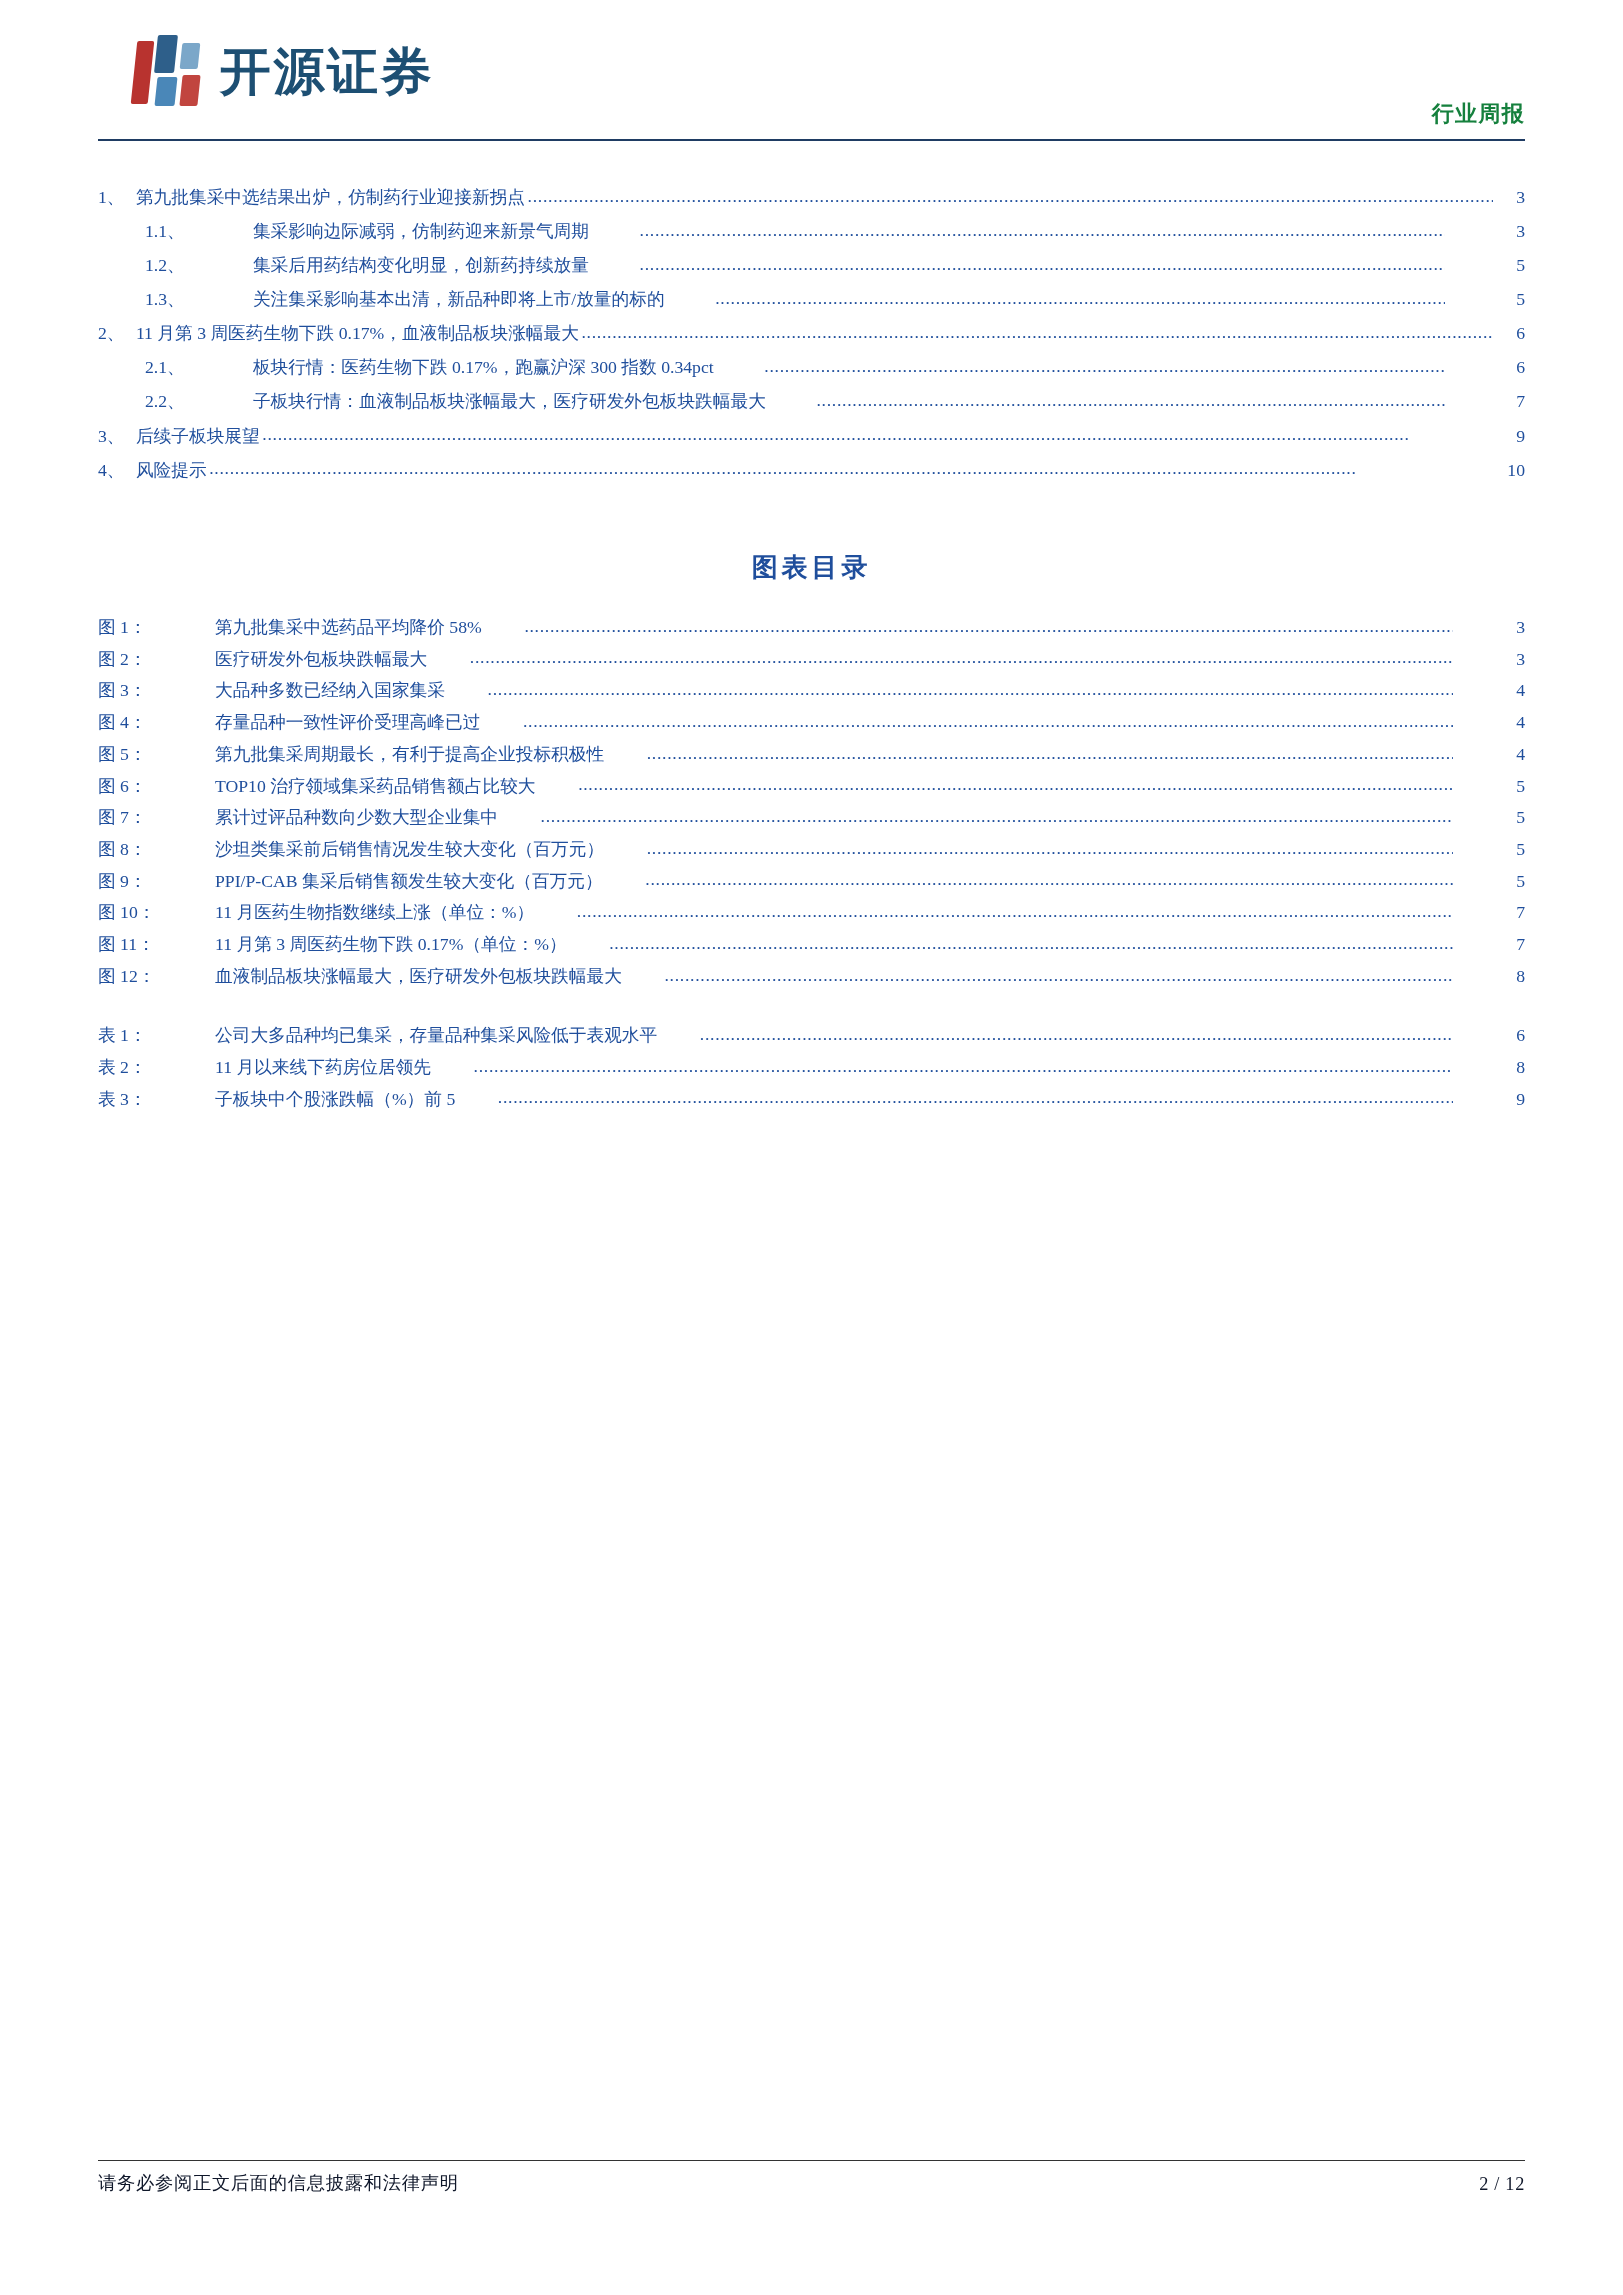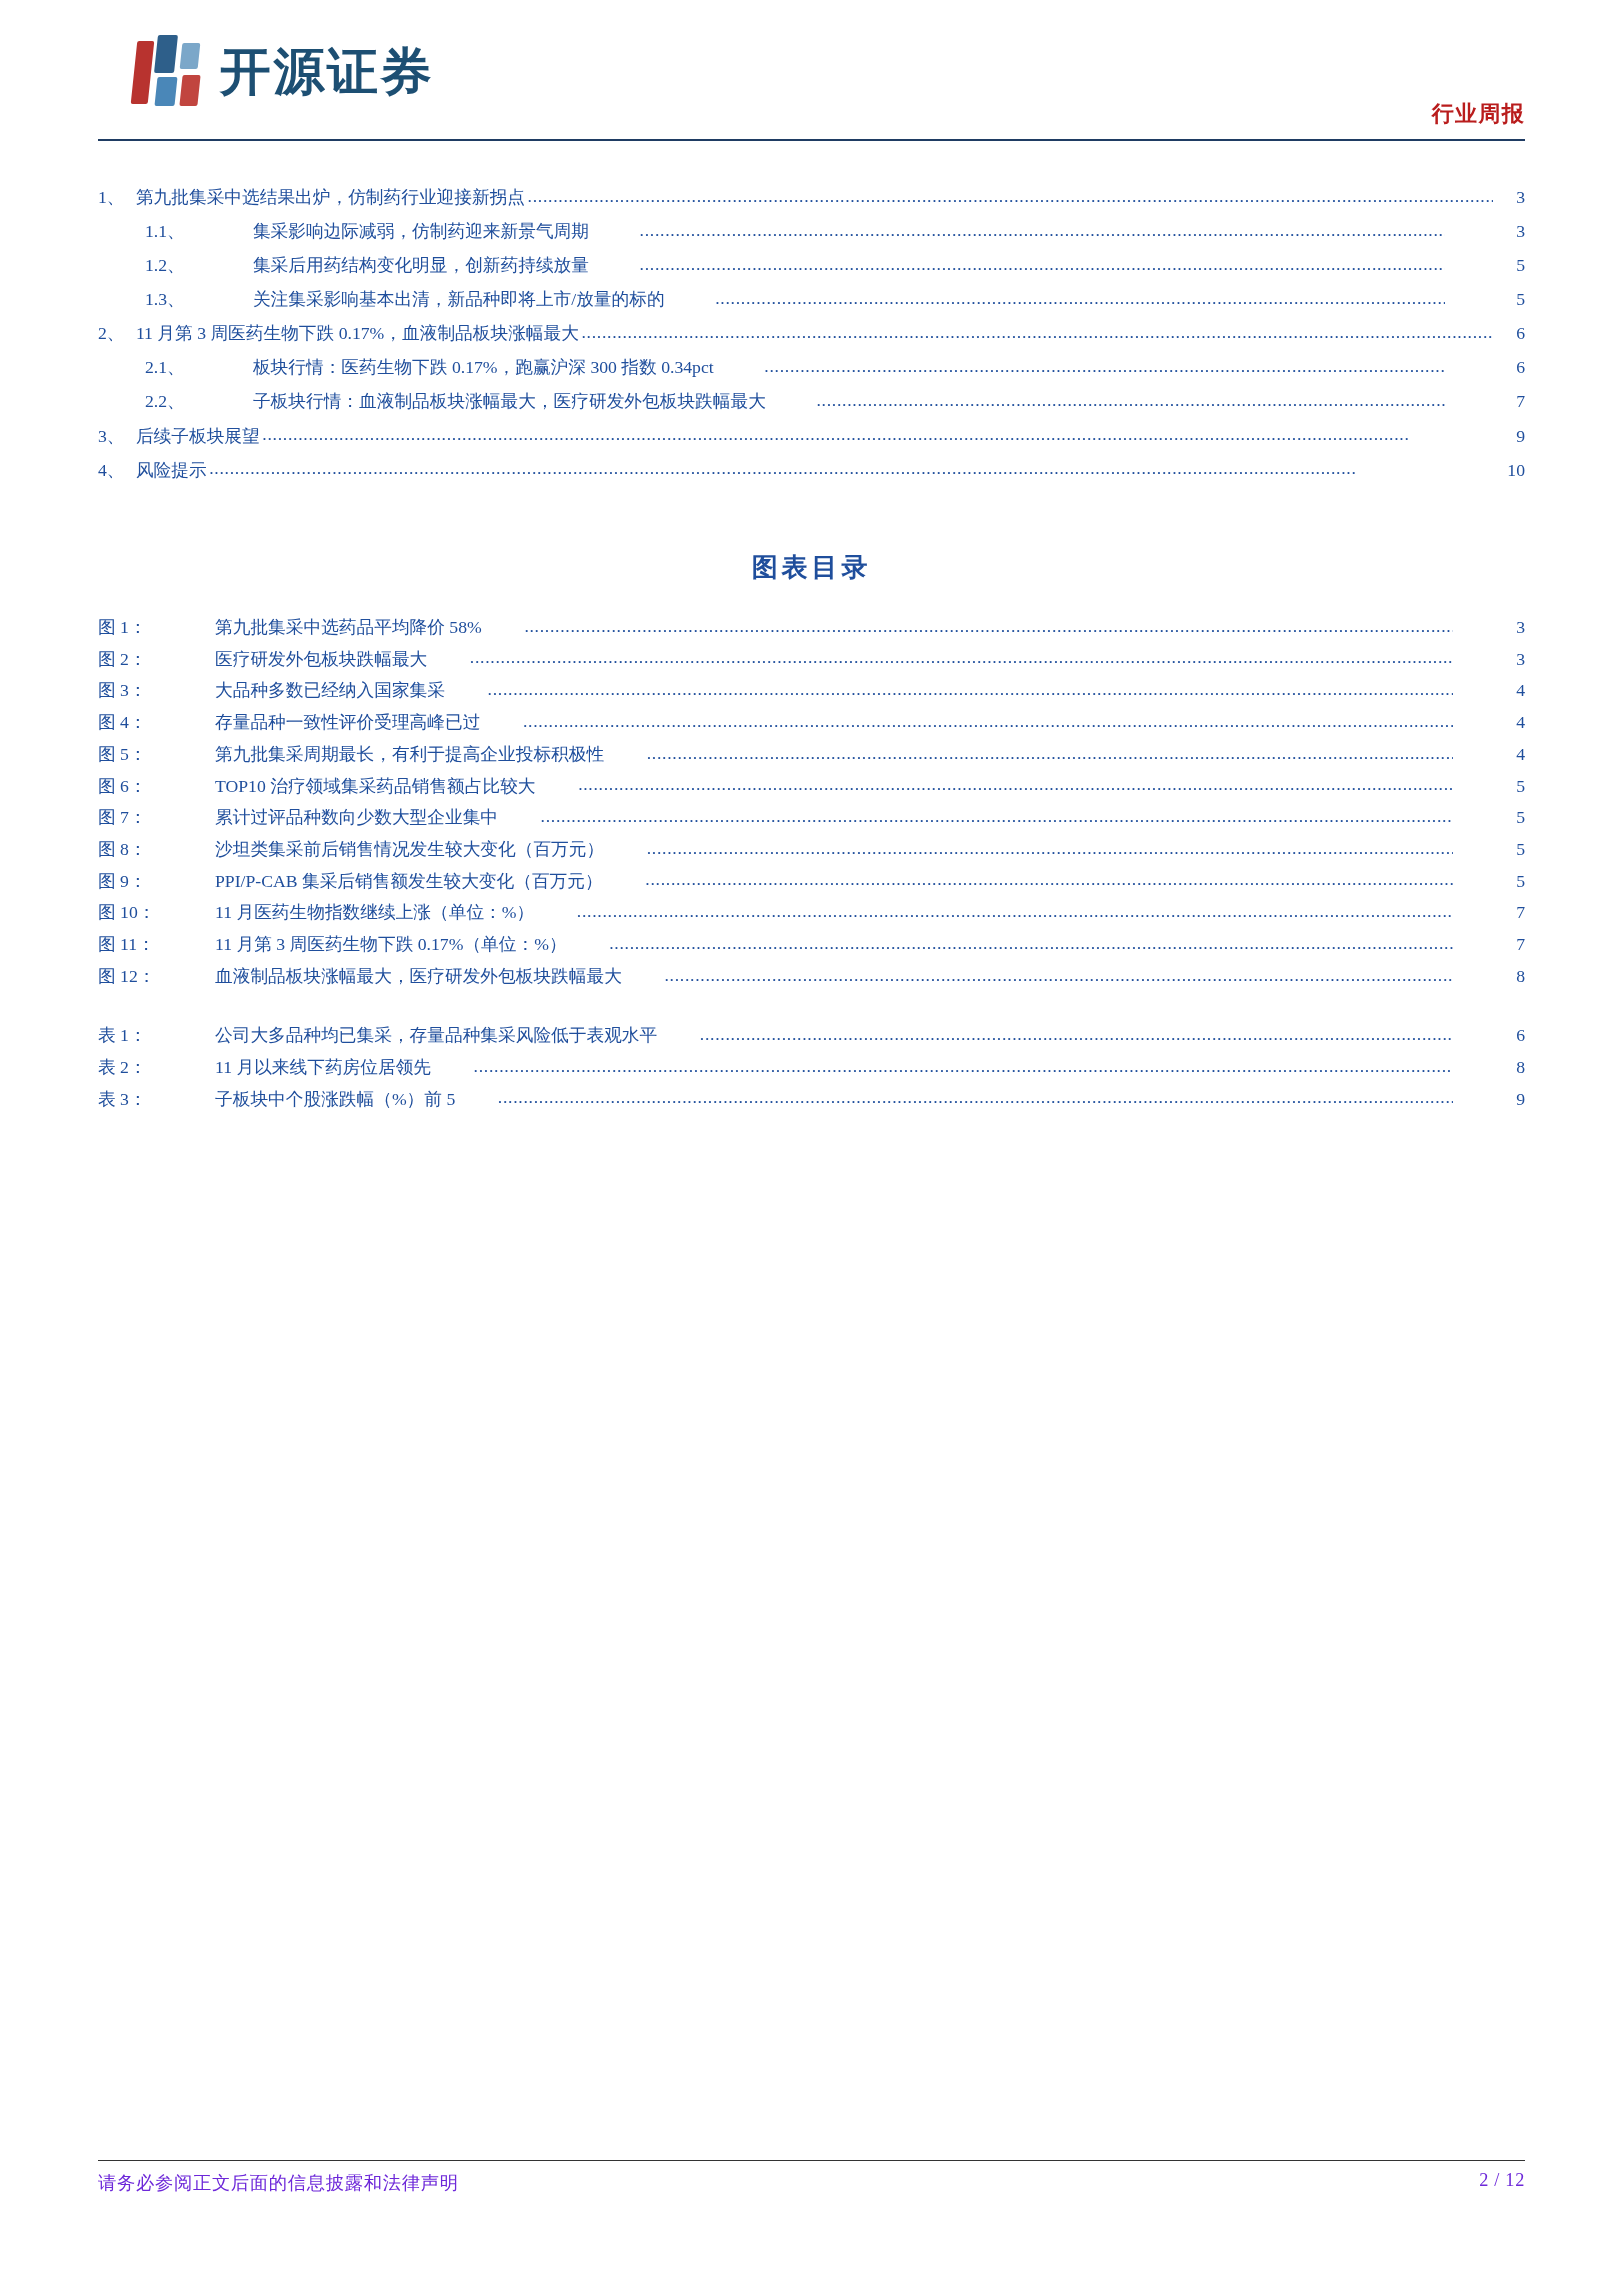--- a/index.html
+++ b/index.html
@@ -57,21 +57,21 @@
     color: #1d4f73;
     letter-spacing: 2.6px;
     line-height: 1;
   }
   .header-right {
     position: absolute;
     right: 0;
     top: 99px;
     font-size: 22px;
     font-weight: bold;
-    color: #b91c1c;
+    color: #15803d;
     font-family: "Liberation Serif", serif;
     letter-spacing: 1.3px;
   }
   .header-rule {
     position: absolute;
     left: 0;
     right: 0;
     top: 139px;
     border-top: 2px solid #1f3c63;
   }
@@ -163,24 +163,24 @@
     right: 98px;
     bottom: 63px;
   }
   .footer-rule {
     border-top: 1.3px solid #333;
     margin-bottom: 9.2px;
   }
   .footer-inner {
     display: flex;
     justify-content: space-between;
-    align-items: flex-start;
+    align-items: flex-end;
     font-size: 18.3px;
     font-family: "Liberation Serif", serif;
-    color: #6d28d9;
+    color: #0f172a;
   }
   .footer-left { letter-spacing: 0.7px; }
   .footer-right { letter-spacing: 0.7px; }
 </style>
 </head>
 <body>
 
 <div class="page">
 
   <div class="header">

